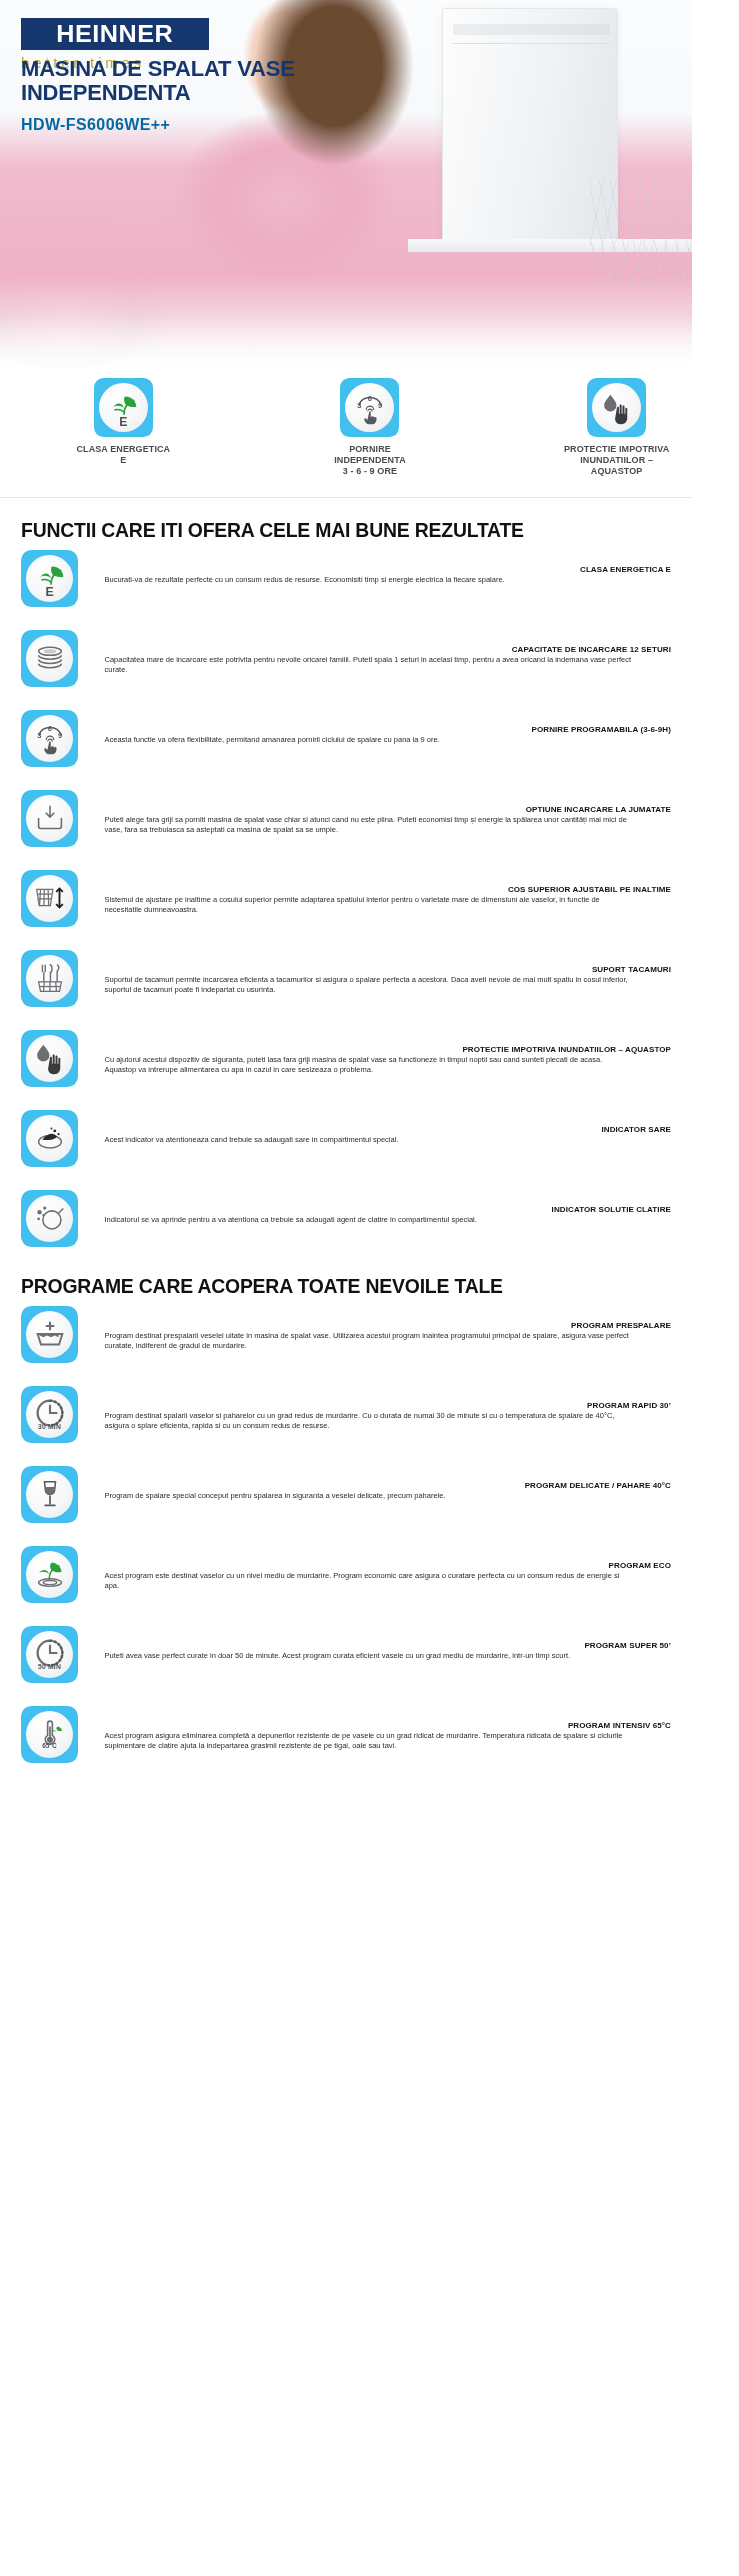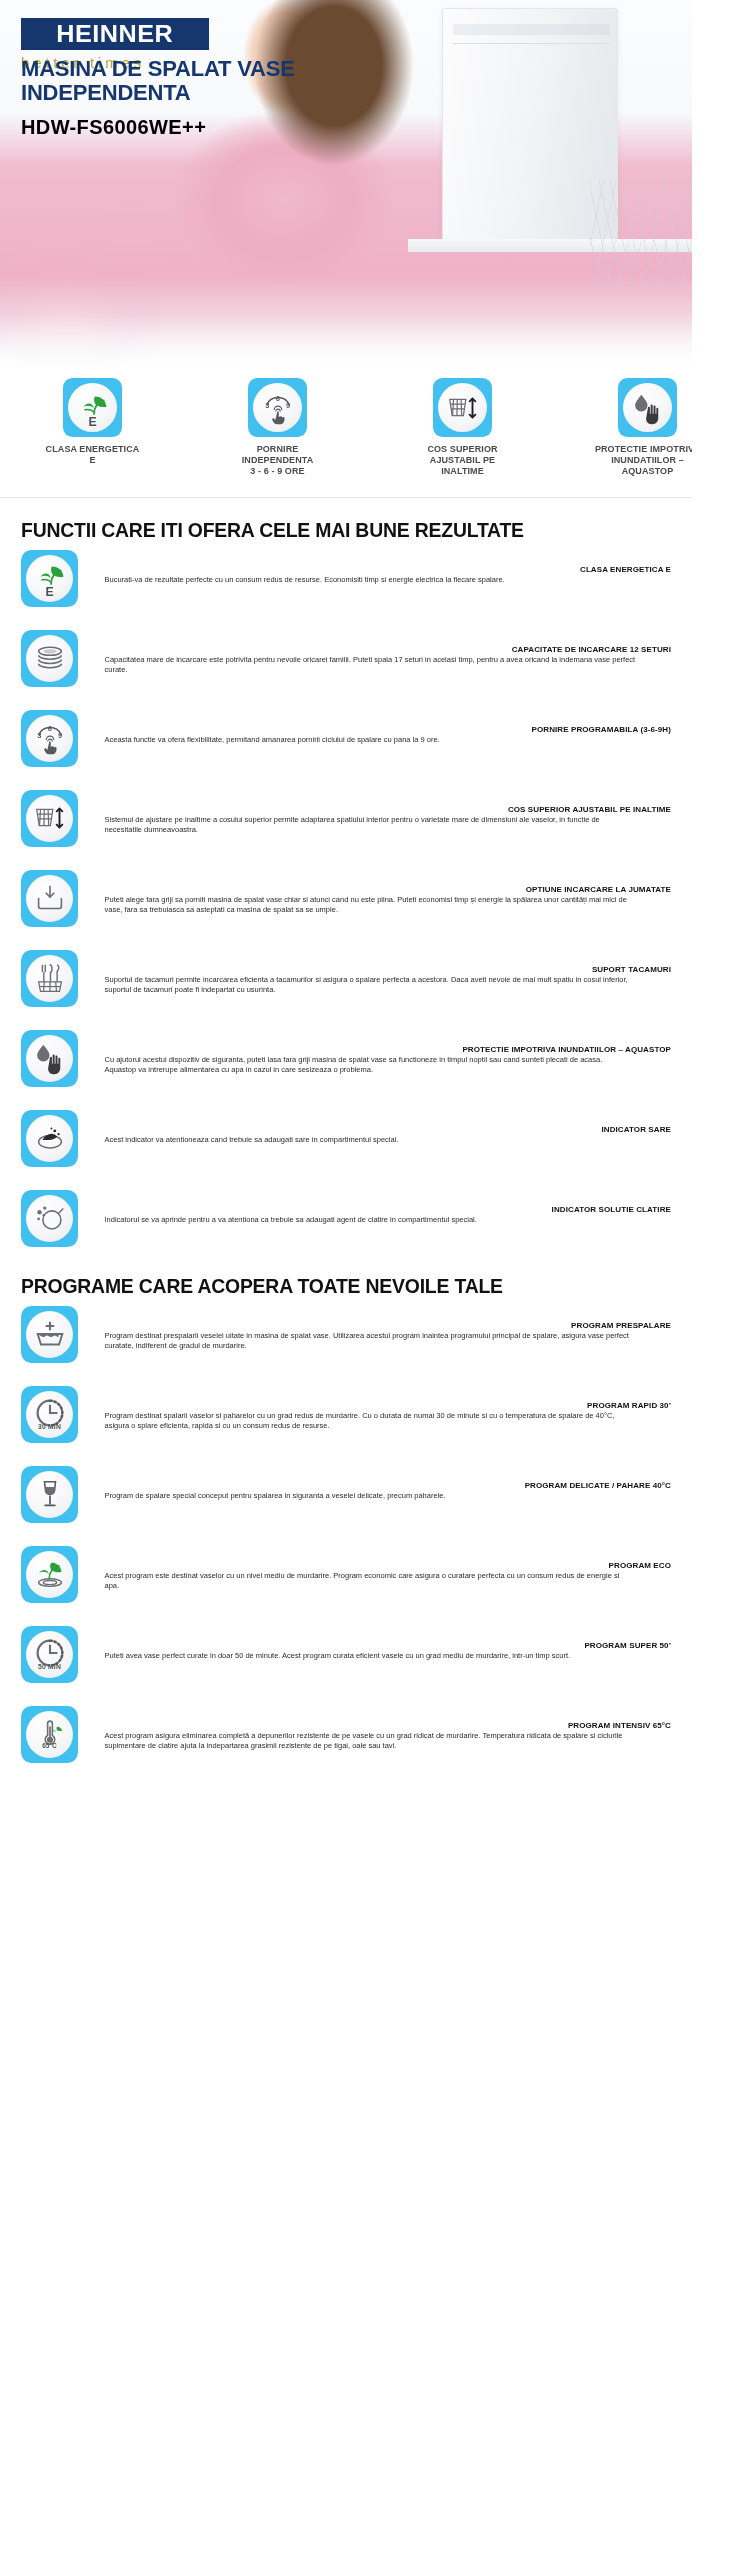--- a/index.html
+++ b/index.html
@@ -97,22 +97,22 @@
     position: absolute; left: 21px; top: 57px; width: 313px;
     color: #16366e;
     font-size: 22px;
     line-height: 24px;
     font-weight: bold;
     letter-spacing: -0.2px;
     font-family: "Liberation Sans", sans-serif;
   }
   .hero-model {
     position: absolute; left: 21px; top: 116px;
-    color: #000000;
-    font-size: 20px;
+    color: #0369a1;
+    font-size: 16px;
     font-weight: bold;
     letter-spacing: 0.4px;
   }
 
   
   .badge-strip {
     position: absolute; left: 0; bottom: 0; width: 740px; height: 131px;
     background: #ffffff;
     display: flex;
     align-items: flex-start;
@@ -263,43 +263,20 @@
           <div class="cap">
             <div>PORNIRE</div>
             <div>INDEPENDENTA</div>
             <div>3 - 6 - 9 ORE</div>
           </div>
         </div>
         <div class="hero-badge">
           <div class="tile">
             <div class="disc">
               <svg class="glyph" width="38" height="38" viewBox="0 0 40 40">
-                <g fill="none" stroke="#6d6e71" stroke-width="1.3">
-                  <path d="M6 11h17l-2.6 17H8.6z"></path>
-                  <path d="M7 16h15M7.6 21h13.6"></path>
-                  <path d="M10 11 9 28M14 11l-.4 17M18 11l.6 17"></path>
-                </g>
-                <g stroke="#231f20" stroke-width="2" fill="none">
-                  <path d="M30 10v20"></path>
-                  <path d="m26.5 13.5 3.5-3.5 3.5 3.5"></path>
-                  <path d="m26.5 26.5 3.5 3.5 3.5-3.5"></path>
-                </g>
-              </svg>
-            </div>
-          </div>
-          <div class="cap">
-            <div>COS SUPERIOR</div>
-            <div>AJUSTABIL PE</div>
-            <div>INALTIME</div>
-          </div>
-        </div>
-        <div class="hero-badge">
-          <div class="tile">
-            <div class="disc">
-              <svg class="glyph" width="38" height="38" viewBox="0 0 40 40">
                 <g>
                   <path d="M13 6c4 5 6.5 8 6.5 11.2A6.5 6.5 0 0 1 6.5 17C6.5 14 9 11 13 6z" fill="#6d6e71"></path>
                   <path d="M20 19.5c0-1.2 2-1.2 2 0v6.5h.8v-8.7c0-1.3 2.1-1.3 2.1 0V26h.9v-7.6c0-1.3 2.1-1.3 2.1 0V26h.9v-5.4c0-1.2 2-1.2 2 0v10.1c0 3.5-2.6 6.3-6.2 6.3h-1.2c-3.3 0-5.4-2.6-5.4-6z" fill="#3b3b3d"></path>
                 </g>
               </svg>
             </div>
           </div>
           <div class="cap">
             <div>PROTECTIE IMPOTRIVA</div>
             <div>INUNDATIILOR –</div>
@@ -343,21 +320,21 @@
                   <path d="M8 21.5c0 2.3 5.4 4.2 12 4.2s12-1.9 12-4.2"></path>
                   <path d="M8 26c0 2.3 5.4 4.2 12 4.2S32 28.3 32 26"></path>
                 </g>
                 <ellipse cx="20" cy="13" rx="7" ry="2.3" fill="#6d6e71" opacity=".35"></ellipse>
               </svg>
             </div>
           </div>
         </div>
         <div class="txt">
           <div class="ttl">CAPACITATE DE INCARCARE 12 SETURI</div>
-          <div class="desc">Capacitatea mare de incarcare este potrivita pentru nevoile oricarei familii. Puteti spala 17 seturi in acelasi timp, pentru a avea oricand la indemana vase perfect curate.</div>
+          <div class="desc">Capacitatea mare de incarcare este potrivita pentru nevoile oricarei familii. Puteti spala 1 seturi in acelasi timp, pentru a avea oricand la indemana vase perfect curate.</div>
         </div>
       </div>
       <div class="row">
         <div class="tilewrap">
           <div class="tile">
             <div class="disc">
               <svg class="glyph" width="38" height="38" viewBox="0 0 40 40">
                 <g>
                   <path d="M8 17A13 13 0 0 1 32 17" stroke="#58595b" stroke-width="1.6" fill="none"></path>
                   <text x="6.5" y="20" font-size="8" font-family="Liberation Sans, sans-serif" font-weight="bold" fill="#58595b">3</text>
@@ -374,56 +351,56 @@
         <div class="txt">
           <div class="ttl">PORNIRE PROGRAMABILA (3-6-9H)</div>
           <div class="desc">Aceasta functie va ofera flexibilitate, permitand amanarea pornirii ciclului de spalare cu pana la 9 ore.</div>
         </div>
       </div>
       <div class="row">
         <div class="tilewrap">
           <div class="tile">
             <div class="disc">
               <svg class="glyph" width="38" height="38" viewBox="0 0 40 40">
+                <g fill="none" stroke="#6d6e71" stroke-width="1.7">
+                  <path d="M8 20v9a2 2 0 0 0 2 2h20a2 2 0 0 0 2-2v-9"></path>
+                  <path d="M20 7v11"></path>
+                  <path d="M15.5 14.5 20 19l4.5-4.5"></path>
+                </g>
+              </svg>
+            </div>
+          </div>
+        </div>
+        <div class="txt">
+          <div class="ttl">OPTIUNE INCARCARE LA JUMATATE</div>
+          <div class="desc">Puteti alege fara griji sa porniti masina de spalat vase chiar si atunci cand nu este plina. Puteti economisi timp și energie la spălarea unor cantități mai mici de vase, fara sa trebuiasca sa asteptati ca masina de spalat sa se umple.</div>
+        </div>
+      </div>
+      <div class="row">
+        <div class="tilewrap">
+          <div class="tile">
+            <div class="disc">
+              <svg class="glyph" width="38" height="38" viewBox="0 0 40 40">
                 <g fill="none" stroke="#6d6e71" stroke-width="1.3">
                   <path d="M6 11h17l-2.6 17H8.6z"></path>
                   <path d="M7 16h15M7.6 21h13.6"></path>
                   <path d="M10 11 9 28M14 11l-.4 17M18 11l.6 17"></path>
                 </g>
                 <g stroke="#231f20" stroke-width="2" fill="none">
                   <path d="M30 10v20"></path>
                   <path d="m26.5 13.5 3.5-3.5 3.5 3.5"></path>
                   <path d="m26.5 26.5 3.5 3.5 3.5-3.5"></path>
                 </g>
               </svg>
             </div>
           </div>
         </div>
         <div class="txt">
           <div class="ttl">COS SUPERIOR AJUSTABIL PE INALTIME</div>
           <div class="desc">Sistemul de ajustare pe inaltime a cosului superior permite adaptarea spatiului interior pentru o varietate mare de dimensiuni ale vaselor, in functie de necesitatile dumneavoastra.</div>
-        </div>
-      </div>
-      <div class="row">
-        <div class="tilewrap">
-          <div class="tile">
-            <div class="disc">
-              <svg class="glyph" width="38" height="38" viewBox="0 0 40 40">
-                <g fill="none" stroke="#6d6e71" stroke-width="1.7">
-                  <path d="M8 20v9a2 2 0 0 0 2 2h20a2 2 0 0 0 2-2v-9"></path>
-                  <path d="M20 7v11"></path>
-                  <path d="M15.5 14.5 20 19l4.5-4.5"></path>
-                </g>
-              </svg>
-            </div>
-          </div>
-        </div>
-        <div class="txt">
-          <div class="ttl">OPTIUNE INCARCARE LA JUMATATE</div>
-          <div class="desc">Puteti alege fara griji sa porniti masina de spalat vase chiar si atunci cand nu este plina. Puteti economisi timp și energie la spălarea unor cantități mai mici de vase, fara sa trebuiasca sa asteptati ca masina de spalat sa se umple.</div>
         </div>
       </div>
       <div class="row">
         <div class="tilewrap">
           <div class="tile">
             <div class="disc">
               <svg class="glyph" width="38" height="38" viewBox="0 0 40 40">
                 <g fill="#6d6e71">
                   <path d="M12 6v8M15 6v8M13.5 14v10" stroke="#6d6e71" stroke-width="1.5" fill="none"></path>
                   <path d="M19.5 6c1.6 0 2.6 2 2.6 4.5S21 14 20.5 14v10" stroke="#6d6e71" stroke-width="1.5" fill="none"></path>

